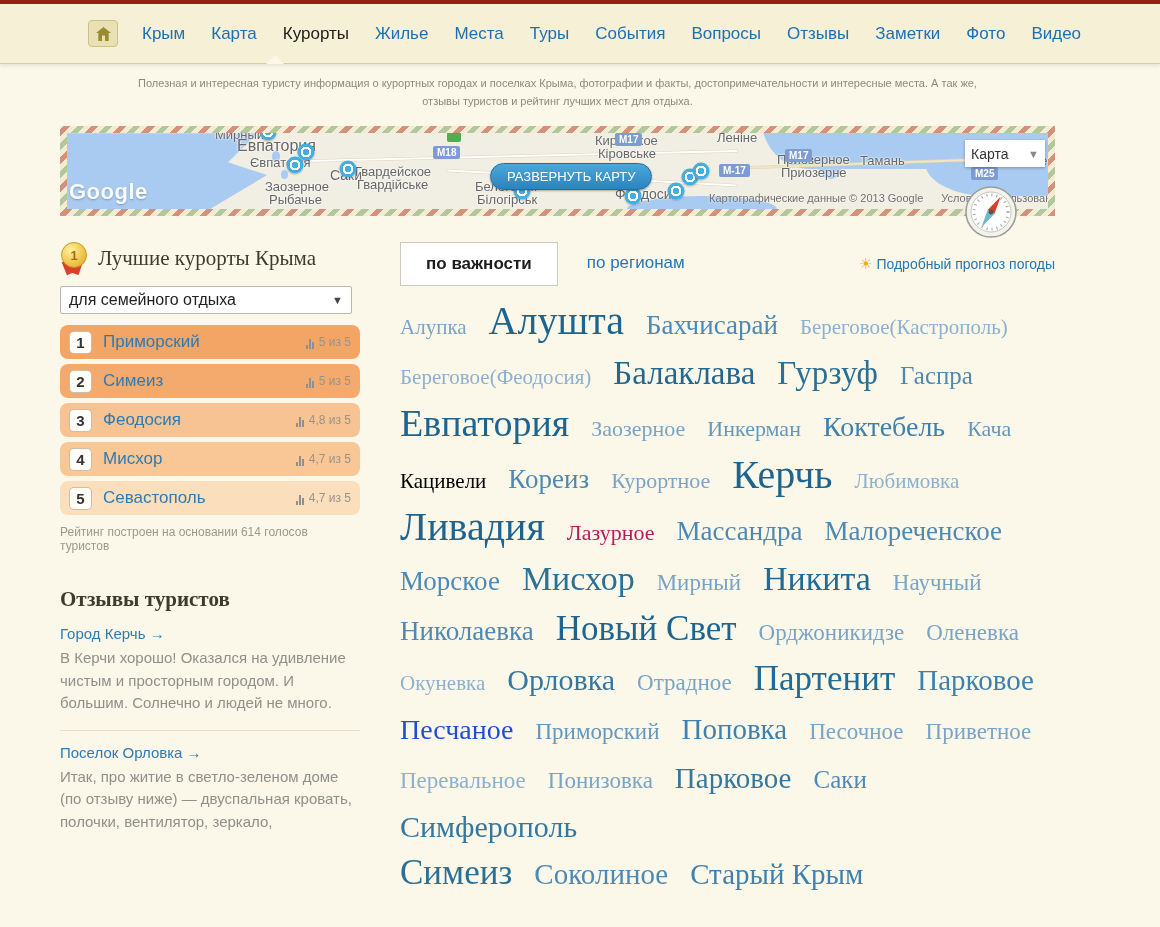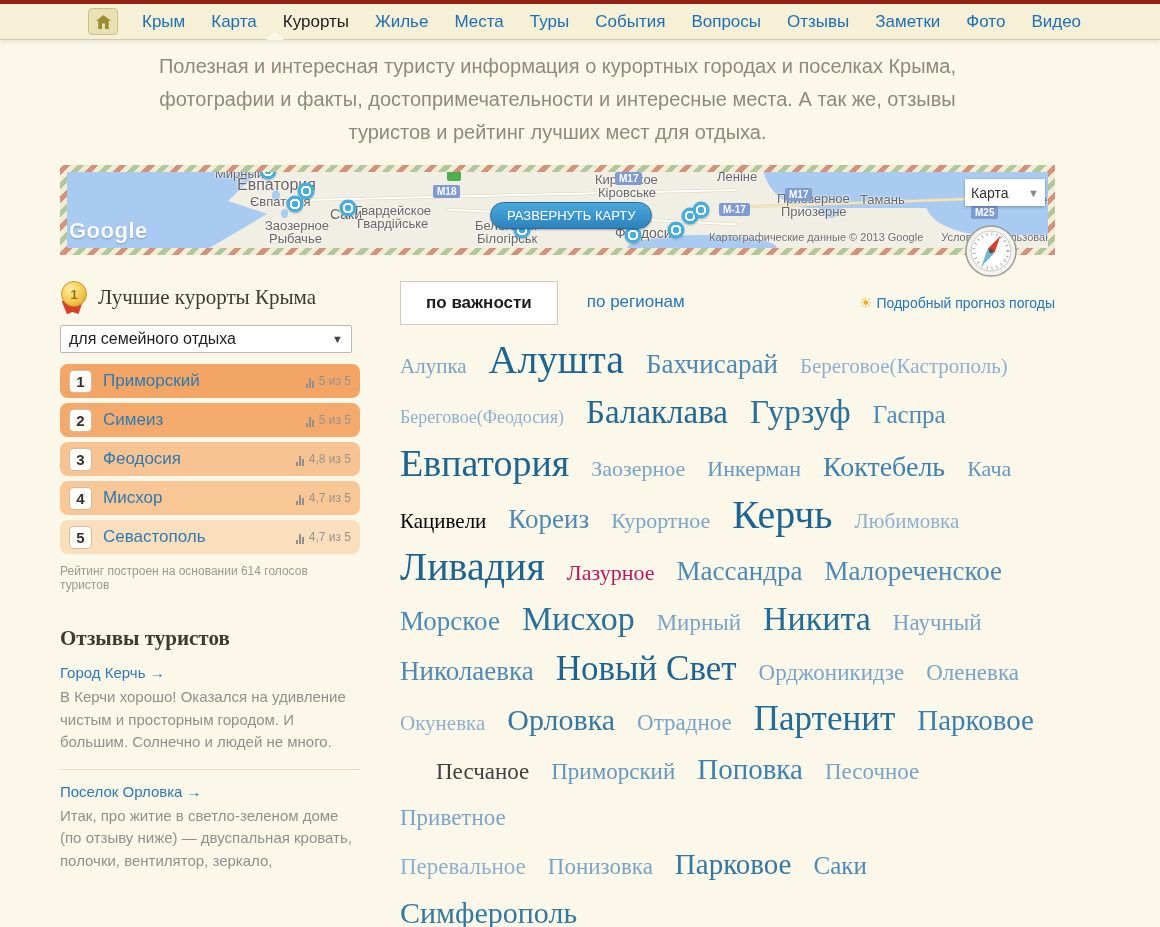--- a/index.html
+++ b/index.html
@@ -2,37 +2,37 @@
 <html><head>
 <meta charset="utf-8">
 <style>
   * { margin:0; padding:0; box-sizing:border-box; }
   html,body { width:1160px; height:927px; }
   body { font-family:"Liberation Sans", sans-serif; background:#fbf8ea; overflow:hidden; position:relative; }
 
   .topstrip { height:4px; background:#962012; }
 
   
-  .nav { height:36px; background:#f6f0d6; border-bottom:1px solid #d5cba8;
+  .nav { height:60px; background:#f6f0d6; border-bottom:1px solid #d5cba8;
          box-shadow:0 2px 4px rgba(90,80,40,.12); display:flex; align-items:center;
          padding-left:88px; position:relative; z-index:20; }
   .home-btn { width:30px; height:27px; background:#e9e1b4; border:1px solid #cdc084; border-radius:4px;
               display:flex; align-items:center; justify-content:center; margin-right:24px; cursor:pointer; }
   .nav-item { font-size:17px; color:#1d6fb5; margin-right:26px; cursor:pointer; white-space:nowrap; }
   .nav-pointer { position:absolute; left:266px; bottom:-1px; width:0; height:0;
                  border-left:9px solid transparent; border-right:9px solid transparent;
                  border-bottom:9px solid #fbf8ea; }
 
   .wrapper { width:995px; margin-left:60px; position:relative; }
 
   
   .page-title { font-family:"Liberation Serif", serif; font-weight:400; color:#c33b1d;
                 font-size:55px; text-align:center; margin-top:8px; letter-spacing:-1px; }
   .page-sub { width:850px; margin:10px auto 0; text-align:center; color:#8b8b7c;
-              font-size:20px; line-height:1.65; }
+              font-size:11px; line-height:1.65; }
 
   
   .mapframe { margin-top:16px; height:90px; padding:7px; position:relative;
       background:repeating-linear-gradient(-45deg,#d4917c 0 5px,#f2ecd4 5px 10px,#b3c79c 10px 15px,#f2ecd4 15px 20px); }
   .mapinner { position:relative; height:76px; background:#f1eee4; overflow:hidden; }
   .water { position:absolute; background:#a9cbf2; }
   .w-left { left:0; top:0; width:230px; height:76px;
             clip-path:polygon(0 0,83% 0,70% 38%,87% 55%,62% 100%,0 100%); }
   .w-ne1 { left:695px; top:-12px; width:300px; height:48px; border-radius:0 0 50px 70px; }
   .w-ne2 { left:858px; top:-12px; width:140px; height:75px; border-radius:0 0 20px 45%; }
@@ -385,21 +385,21 @@
         
       
           <span class="tag" style="font-size: 21px; color: rgb(121, 164, 198);">Алупка</span>
         
           <span class="tag" style="font-size: 40px; color: rgb(29, 101, 144);">Алушта</span>
         
           <span class="tag" style="font-size: 27px; color: rgb(78, 137, 180);">Бахчисарай</span>
         
           <span class="tag" style="font-size: 21px; color: rgb(141, 176, 206);">Береговое(Кастрополь)</span>
         <br>
-          <span class="tag" style="font-size: 18px; color: rgb(141, 176, 206);">Береговое(Феодосия)</span>
+          <span class="tag" style="font-size: 21px; color: rgb(141, 176, 206);">Береговое(Феодосия)</span>
         
           <span class="tag" style="font-size: 33px; color: rgb(37, 104, 143);">Балаклава</span>
         
           <span class="tag" style="font-size: 33px; color: rgb(42, 112, 151);">Гурзуф</span>
         
           <span class="tag" style="font-size: 25px; color: rgb(78, 137, 180); text-align: center;">Гаспра</span>
         <br>
           <span class="tag" style="font-size: 38px; color: rgb(29, 101, 144);">Евпатория</span>
         
           <span class="tag" style="font-size: 22px; color: rgb(121, 164, 198);">Заозерное</span>
@@ -449,21 +449,21 @@
           <span class="tag" style="font-size: 21px; color: rgb(141, 176, 206);">Окуневка</span>
         
           <span class="tag" style="font-size: 30px; color: rgb(53, 120, 159);">Орловка</span>
         
           <span class="tag" style="font-size: 23px; color: rgb(121, 164, 198);">Отрадное</span>
         
           <span class="tag" style="font-size: 35px; color: rgb(34, 107, 150);">Партенит</span>
         
           <span class="tag" style="font-size: 29px; color: rgb(62, 128, 174);">Парковое</span>
         <br>
-          <span class="tag" style="font-size: 23px; color: #404040; margin-left: 36px;">Песчаное</span>
+          <span class="tag" style="font-size: 28px; color: #1d4ed8;">Песчаное</span>
         
           <span class="tag" style="font-size: 23px; color: rgb(100, 151, 189);">Приморский</span>
         
           <span class="tag" style="font-size: 29px; color: rgb(62, 128, 174);">Поповка</span>
         
           <span class="tag" style="font-size: 23px; color: rgb(121, 164, 198);">Песочное</span>
         
           <span class="tag" style="font-size: 23px; color: rgb(121, 164, 198);">Приветное</span>
         <br>
           <span class="tag" style="font-size: 23px; color: rgb(141, 176, 206);">Перевальное</span>

